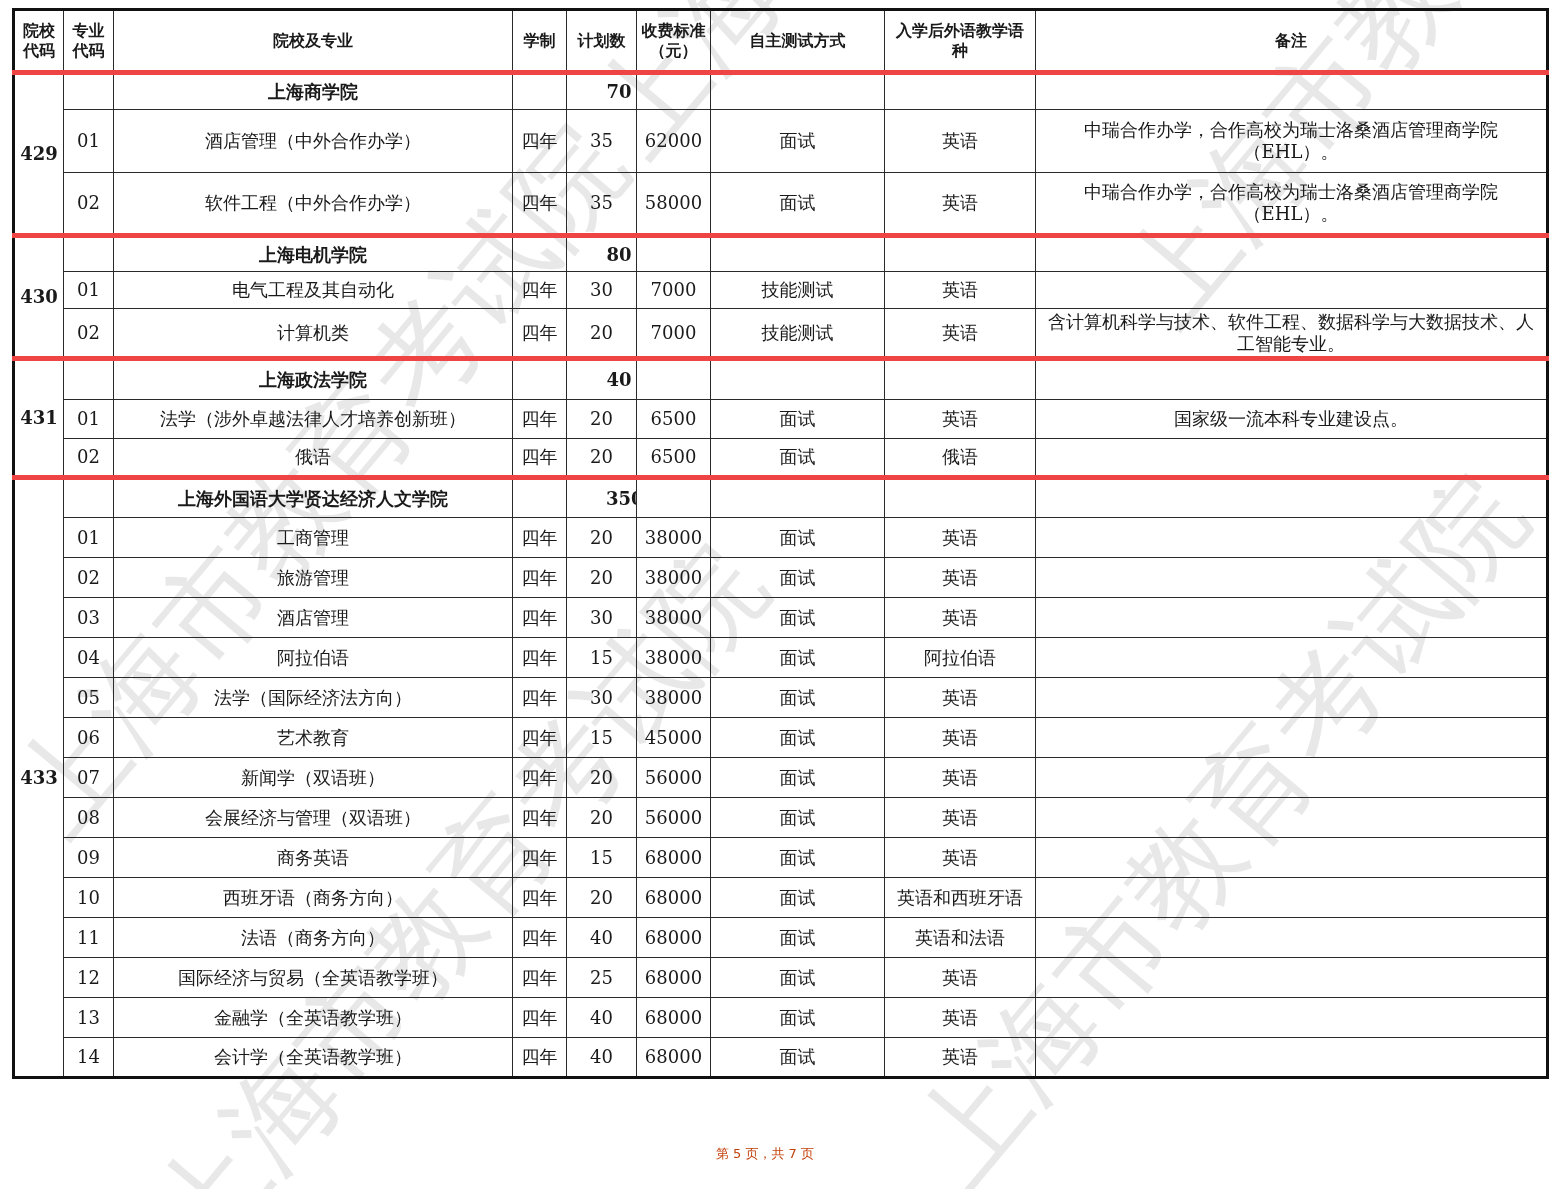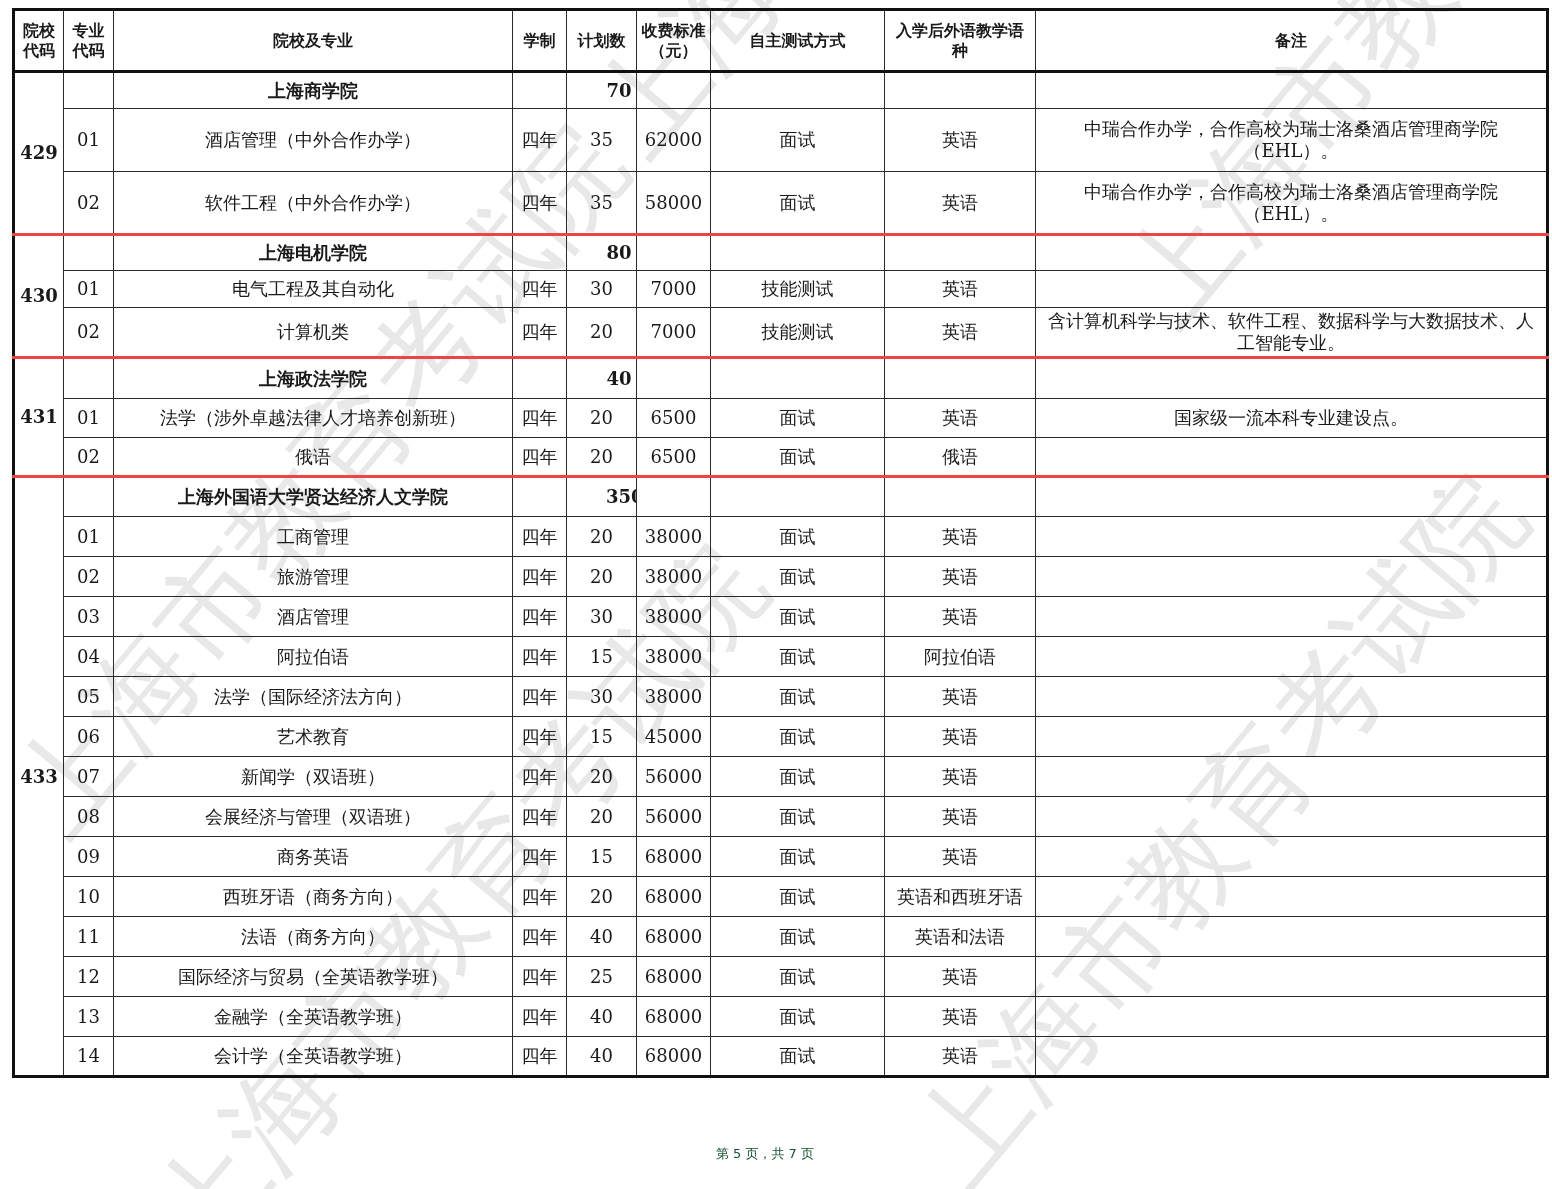--- a/index.html
+++ b/index.html
@@ -26,24 +26,24 @@
   table.plan th {
     font-family: "DejaVu Sans", "Liberation Sans", sans-serif;
     font-weight: bold; font-size: 16px; height: 59px;
     border-bottom: 3px solid #111;
   }
   td.name { text-align: left; padding-left: 4px; }
   td.note { text-align: left; padding-left: 4px; font-size: 17px; line-height: 1.25; margin-top: 24px; }
   tr.school td.name { font-weight: bold; font-family: "DejaVu Serif", serif; }
   tr.school td.plan-count { font-weight: bold; padding-left: 39px; }
   td.code { font-weight: bold; }
-  tr.group-start td { border-top: 3px solid #ef4444; }
+  tr.group-start td { border-top: 5px solid #ef4444; }
   .footer {
     position: absolute; left: 0; top: 1145px; width: 1530px; text-align: center;
-    font-family: "DejaVu Sans", "Liberation Sans", sans-serif; font-size: 13px; color: #14532d;
+    font-family: "DejaVu Sans", "Liberation Sans", sans-serif; font-size: 13px; color: #c2410c;
   }
 </style>
 </head>
 <body>
 
 <div class="watermark" style="left:560px;top:90px;transform:rotate(-50deg);">上海市教育考试院</div>
 <div class="watermark" style="left:-20px;top:770px;transform:rotate(-50deg);">上海市教育考试院</div>
 <div class="watermark" style="left:880px;top:1120px;transform:rotate(-50deg);">上海市教育考试院</div>
 <div class="watermark" style="left:1090px;top:260px;transform:rotate(-50deg);">上海市教育考试院</div>
 <div class="watermark" style="left:120px;top:1190px;transform:rotate(-50deg);">上海市教育考试院</div>

